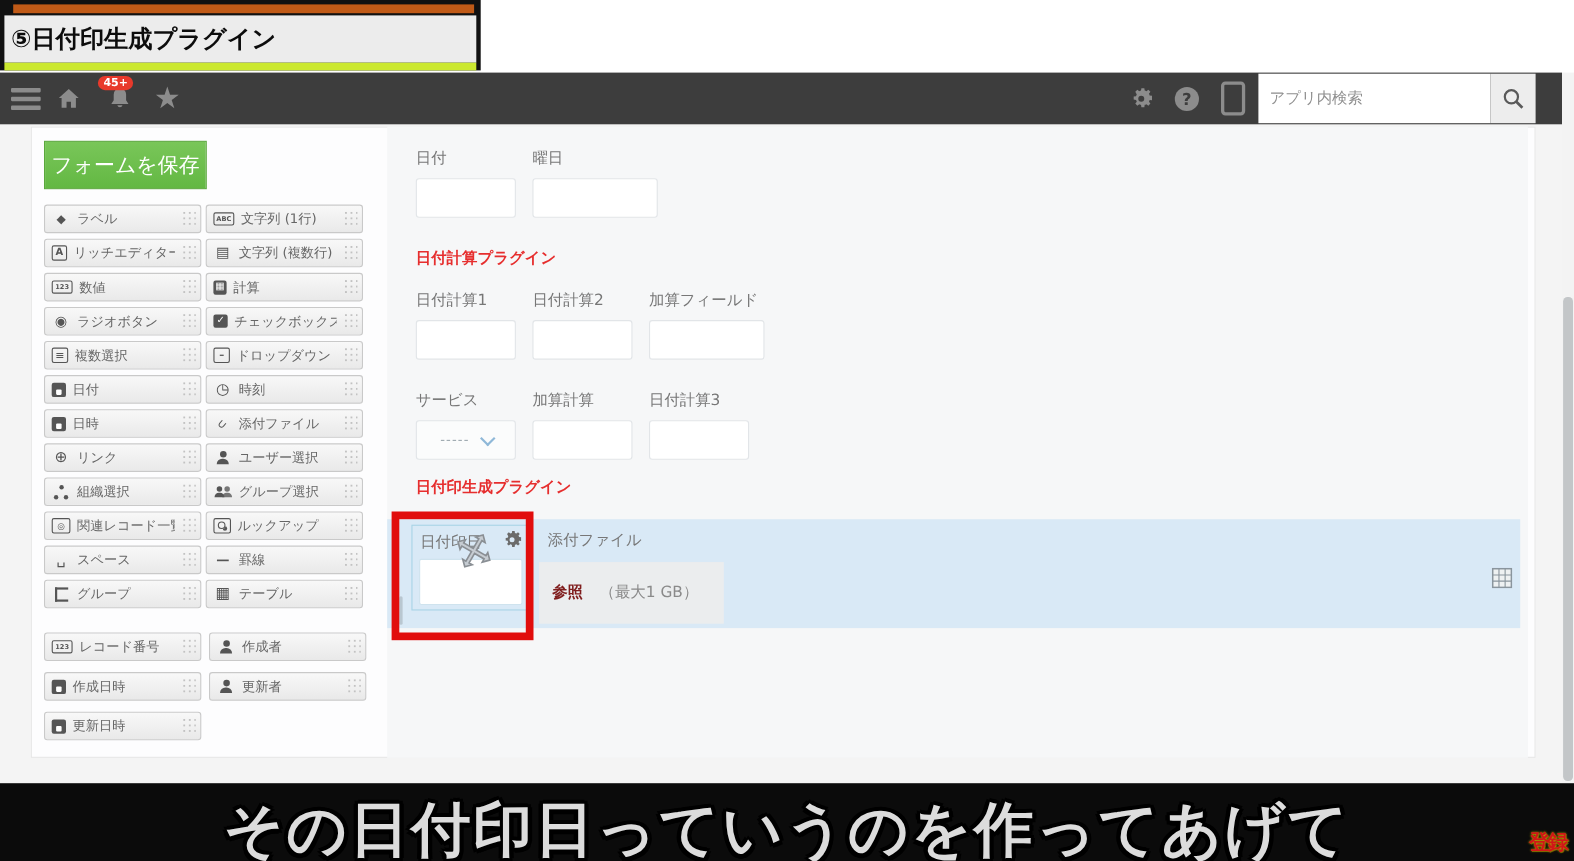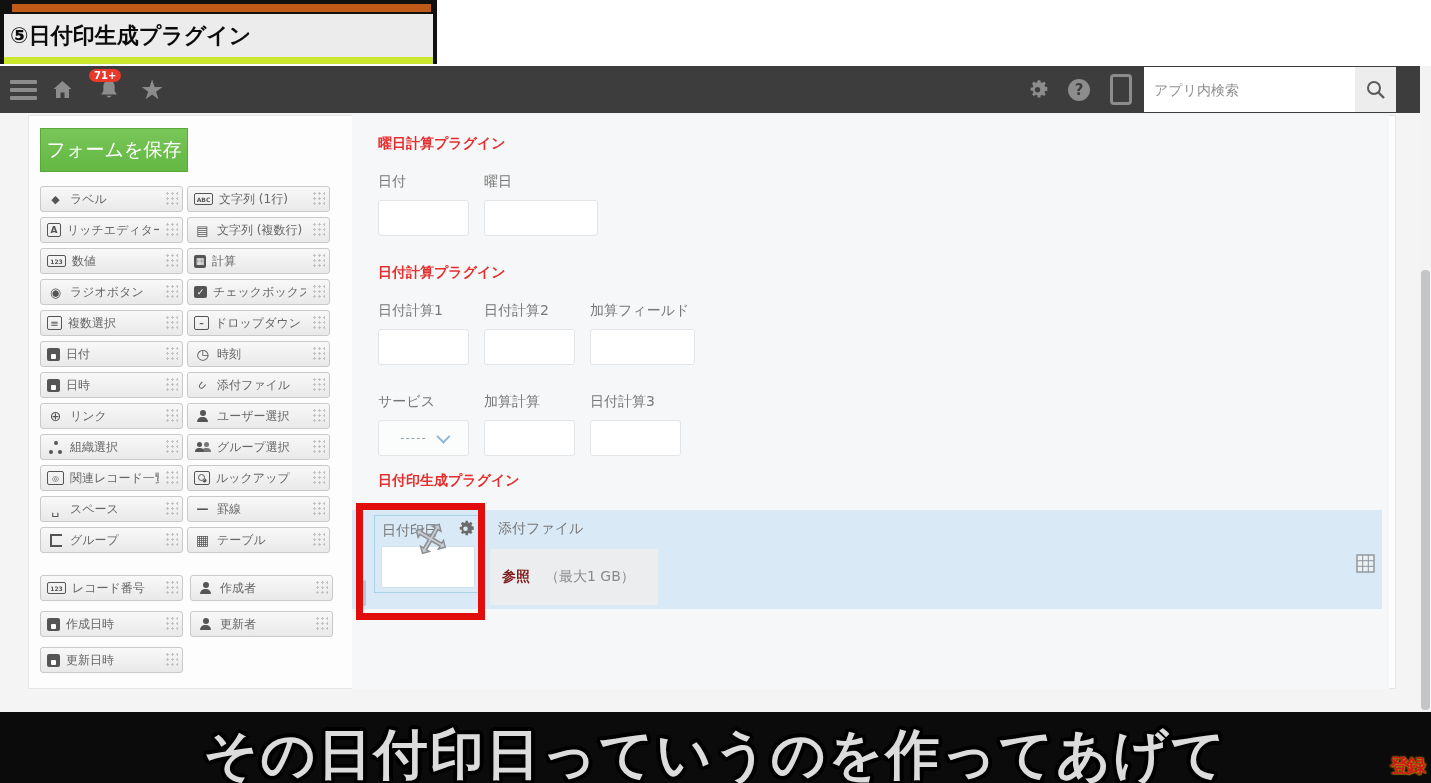--- a/index.html
+++ b/index.html
@@ -135,21 +135,21 @@
       <svg width="25" height="24" viewBox="0 0 24 24">
           <path fill="#8c8c8c" d="M3 11 L12 3 L21 11 L18.5 11 L18.5 20 L14 20 L14 14.5 L10 14.5 L10 20 L5.5 20 L5.5 11 Z"></path>
         </svg>
     </div>
     <div class="nav-ic" style="left:94px;width:30px;">
       <svg width="26" height="26" viewBox="0 0 24 24">
           <path fill="#8c8c8c" d="M12 3a5.2 5.2 0 0 0-5.2 5.2V13l-2 3.2h14.4l-2-3.2V8.2A5.2 5.2 0 0 0 12 3z"></path>
           <path fill="#8c8c8c" d="M9.8 17.2a2.3 2.3 0 0 0 4.4 0z"></path>
         </svg>
     </div>
-    <div class="badge">71+</div>
+    <div class="badge">45+</div>
     <div class="nav-ic" style="left:137px;width:30px;">
         <span class="star-glyph">★</span>
       </div>
 
     <div class="nav-ic" style="left:1022px;width:30px;">
       <svg width="25" height="25" viewBox="0 0 24 24">
           <path fill="#8c8c8c" d="M21.4 13.6l-2.1-.3a7 7 0 0 1-.6 1.5l1.3 1.7-1.8 1.8-1.7-1.3c-.5.3-1 .5-1.5.6l-.3 2.1h-2.6l-.3-2.1a7 7 0 0 1-1.5-.6l-1.7 1.3-1.8-1.8 1.3-1.7c-.3-.5-.5-1-.6-1.5l-2.1-.3v-2.6l2.1-.3c.1-.5.3-1 .6-1.5L6.8 6.2 8.6 4.4l1.7 1.3c.5-.3 1-.5 1.5-.6l.3-2.1h2.6l.3 2.1c.5.1 1 .3 1.5.6l1.7-1.3 1.8 1.8-1.3 1.7c.3.5.5 1 .6 1.5l2.1.3v2.6z"></path>
           <circle cx="12" cy="12.3" r="2.6" fill="#3d3d3d"></circle>
         </svg>
     </div>
@@ -319,21 +319,20 @@
       </div>
       <div class="pbtn">
         <span class="pi updated-icon"></span>
         <span class="plabel">更新日時</span>
         <span class="handle"></span>
       </div>
     </div>
 
   <div class="main-form">
     <div id="sec-flow">
-        <h3 class="sec-title">曜日計算プラグイン</h3>
         <div class="frow">
           <div class="fcol" style="width: 91px;">
             <div class="flabel">日付</div>
             <div class="finput"></div>
           </div>
           <div class="fcol" style="width: 114px;">
             <div class="flabel">曜日</div>
             <div class="finput"></div>
           </div>
         </div>

